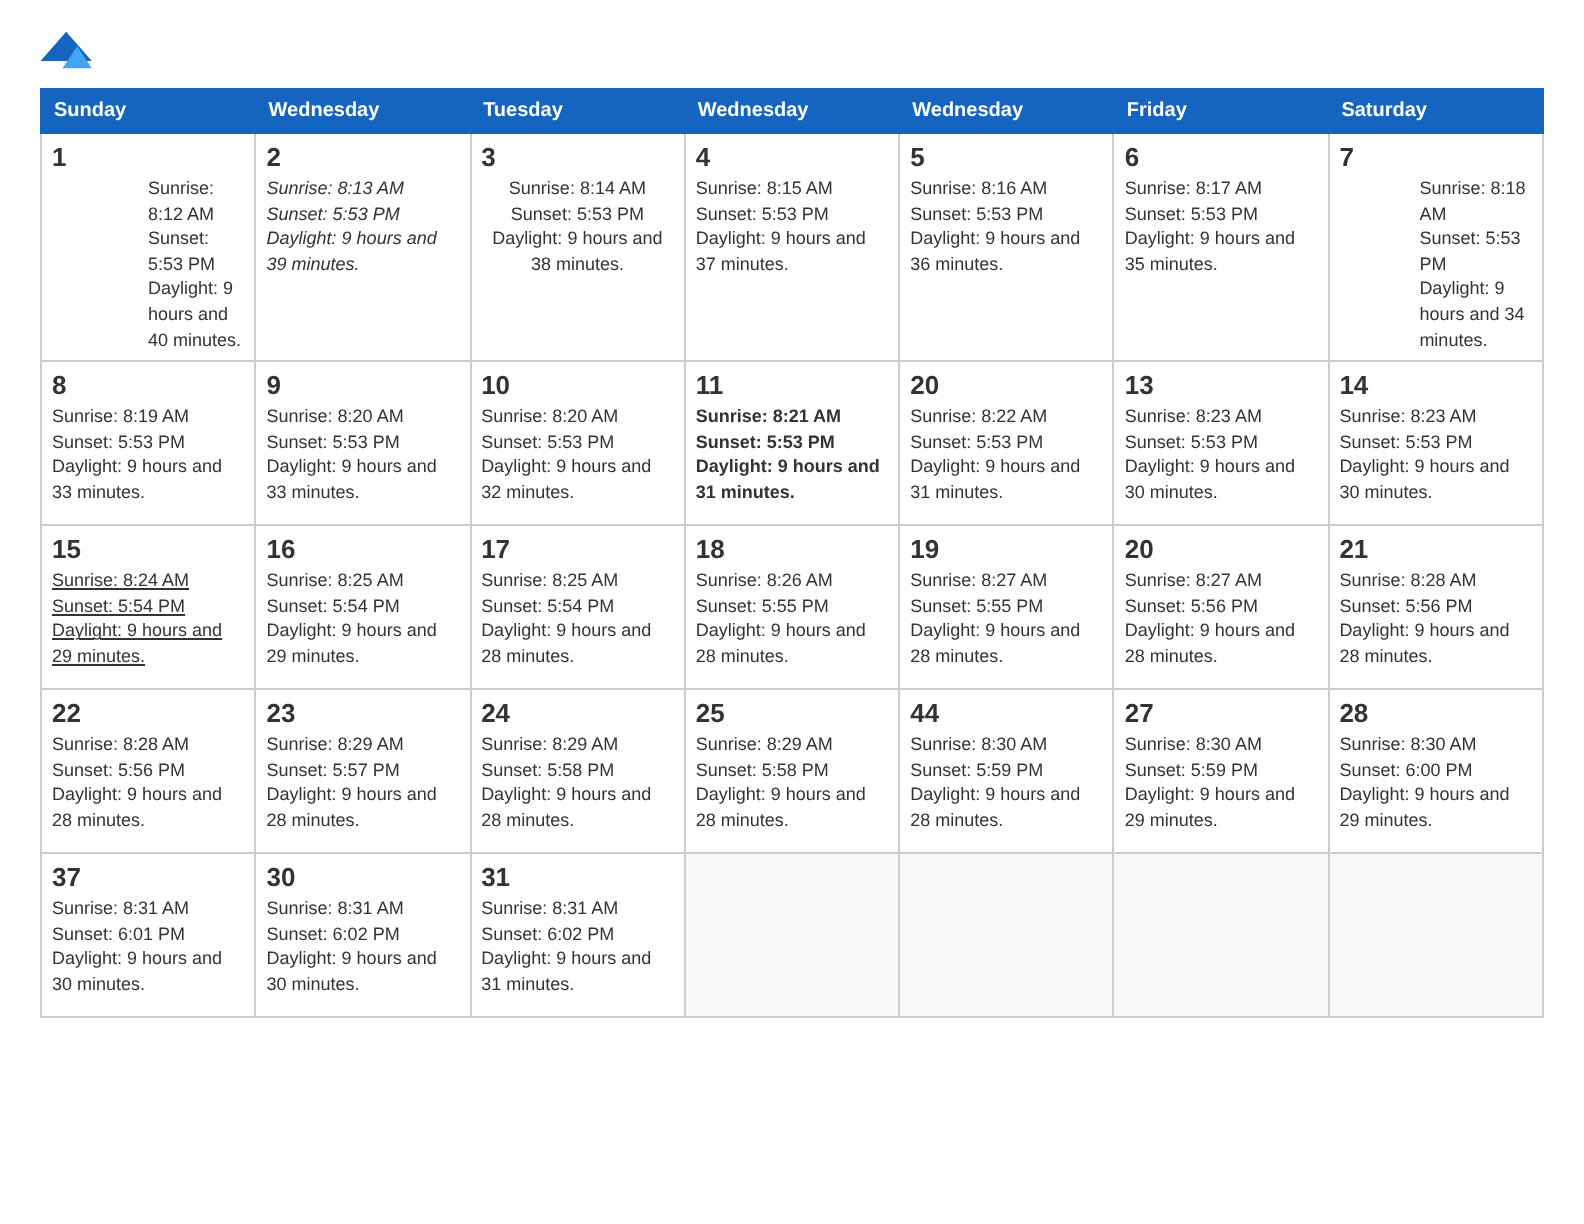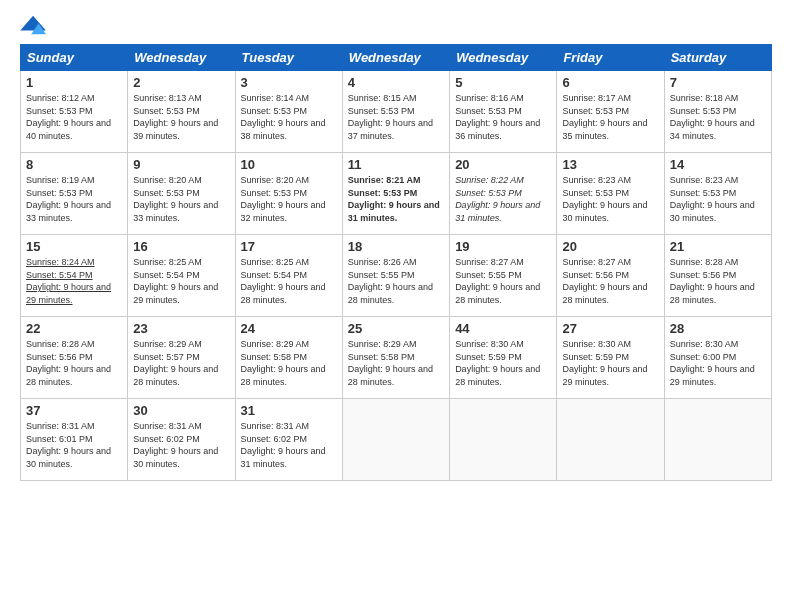--- a/index.html
+++ b/index.html
@@ -57,24 +57,23 @@
     .calendar {
       width: 100%;
       border-collapse: collapse;
       margin-top: 6px;
     }
     .calendar th {
       background-color: #1565c0;
       color: #fff;
       text-align: left;
       padding: 5px 6px;
-      font-size: 13px;
+      font-size: 10px;
       font-weight: bold;
       border: 1px solid #1565c0;
-      font-style: italic;
     }
     .calendar td {
       border: 1px solid #ccc;
       vertical-align: top;
       padding: 4px 5px;
       font-size: 9.5px;
       color: #333;
       width: calc(100% / 7);
       height: 82px;
     }
@@ -125,33 +124,33 @@
           <th>Wednesday</th>
           <th>Wednesday</th>
           <th>Friday</th>
           <th>Saturday</th>
         </tr>
     </thead>
     <tbody id="calendar-body">
     <tr>
           <td>
             <span class="day-num">1</span>
-            <div class="day-info" style="white-space: pre-line;">Sunrise: 8:12 AM
+            <div class="day-info" style="white-space: pre-line; margin-left: 48px;">Sunrise: 8:12 AM
 Sunset: 5:53 PM
 Daylight: 9 hours and 40 minutes.</div>
           </td>
           <td>
             <span class="day-num">2</span>
-            <div class="day-info" style="white-space: pre-line;">Sunrise: 8:13 AM
+            <div class="day-info" style="white-space: pre-line; font-style: italic;">Sunrise: 8:13 AM
 Sunset: 5:53 PM
 Daylight: 9 hours and 39 minutes.</div>
           </td>
           <td>
             <span class="day-num">3</span>
-            <div class="day-info" style="white-space: pre-line;">Sunrise: 8:14 AM
+            <div class="day-info" style="white-space: pre-line; text-align: center;">Sunrise: 8:14 AM
 Sunset: 5:53 PM
 Daylight: 9 hours and 38 minutes.</div>
           </td>
           <td>
             <span class="day-num">4</span>
             <div class="day-info" style="white-space: pre-line;">Sunrise: 8:15 AM
 Sunset: 5:53 PM
 Daylight: 9 hours and 37 minutes.</div>
           </td>
           <td>
@@ -161,21 +160,21 @@
 Daylight: 9 hours and 36 minutes.</div>
           </td>
           <td>
             <span class="day-num">6</span>
             <div class="day-info" style="white-space: pre-line;">Sunrise: 8:17 AM
 Sunset: 5:53 PM
 Daylight: 9 hours and 35 minutes.</div>
           </td>
           <td>
             <span class="day-num">7</span>
-            <div class="day-info" style="white-space: pre-line;">Sunrise: 8:18 AM
+            <div class="day-info" style="white-space: pre-line; margin-left: 40px;">Sunrise: 8:18 AM
 Sunset: 5:53 PM
 Daylight: 9 hours and 34 minutes.</div>
           </td>
         </tr>
         <tr>
           <td>
             <span class="day-num">8</span>
             <div class="day-info" style="white-space: pre-line;">Sunrise: 8:19 AM
 Sunset: 5:53 PM
 Daylight: 9 hours and 33 minutes.</div>
@@ -193,21 +192,21 @@
 Daylight: 9 hours and 32 minutes.</div>
           </td>
           <td>
             <span class="day-num">11</span>
             <div class="day-info" style="white-space: pre-line; font-weight: bold;">Sunrise: 8:21 AM
 Sunset: 5:53 PM
 Daylight: 9 hours and 31 minutes.</div>
           </td>
           <td>
             <span class="day-num">20</span>
-            <div class="day-info" style="white-space: pre-line; font-style: italic;">Sunrise: 8:22 AM
+            <div class="day-info" style="white-space: pre-line;">Sunrise: 8:22 AM
 Sunset: 5:53 PM
 Daylight: 9 hours and 31 minutes.</div>
           </td>
           <td>
             <span class="day-num">13</span>
             <div class="day-info" style="white-space: pre-line;">Sunrise: 8:23 AM
 Sunset: 5:53 PM
 Daylight: 9 hours and 30 minutes.</div>
           </td>
           <td>

